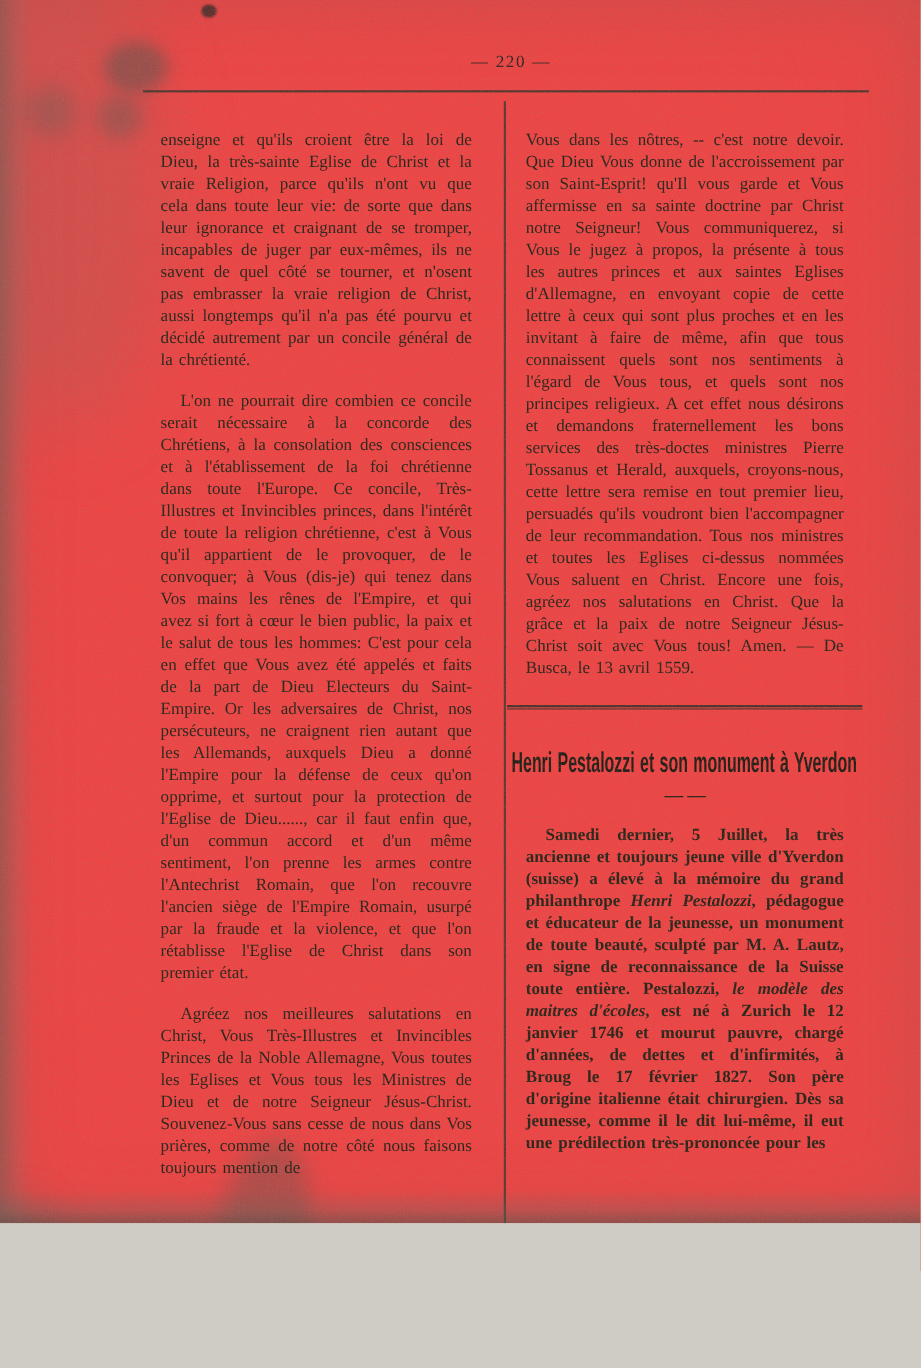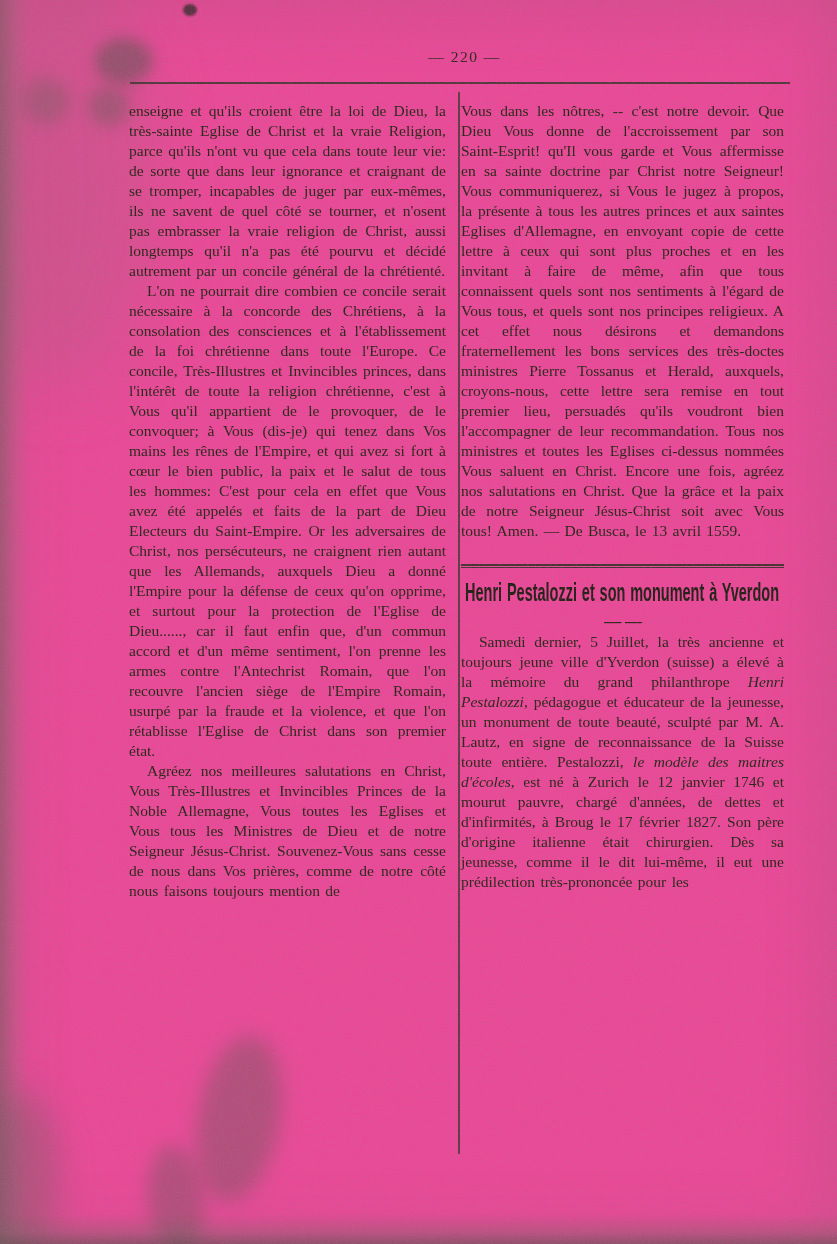--- a/index.html
+++ b/index.html
@@ -1,20 +1,20 @@
 <!DOCTYPE html>
 <html><head>
 <meta charset="utf-8">
 <style>
   html, body { margin: 0; padding: 0; background: #cfccc5; }
   .page {
     position: relative;
     width: 837px;
-    height: 1244px;
-    background: #ec4899;
+    height: 1112px;
+    background: #ef4444;
     overflow: hidden;
     font-family: "Liberation Serif", "DejaVu Serif", serif;
     color: #2b2419;
     box-shadow: inset 0 0 70px rgba(95,90,80,0.22);
   }
 
   
   .edge-left {
     position: absolute; left: 0; top: 0; width: 30px; height: 1244px;
     background: linear-gradient(90deg, rgba(100,95,87,0.45), rgba(120,115,106,0.18) 55%, rgba(0,0,0,0));
@@ -47,40 +47,40 @@
     position: absolute; top: 92px; left: 458px; width: 2px; height: 1062px;
     background: #3c372f; opacity: 0.8;
   }
   .col {
     position: absolute; top: 101px;
     font-size: 15.5px; line-height: 20px;
     text-align: justify; word-spacing: 1.5px;
   }
   .col-left  { left: 129px; width: 317px; }
   .col-right { left: 461px; width: 323px; }
-  p.para { margin: 0; }
+  p.para { margin: 17px; }
   p.indent { text-indent: 18px; }
   .it { font-style: italic; }
 
   .section-rule {
     margin-top: 23px; height: 4px; width: 100%;
     border-top: 2px solid #353028; border-bottom: 1px solid #353028;
     box-sizing: border-box; opacity: 0.9;
   }
-  .article-heading { margin-top: 8px; text-align: right; text-decoration: underline; }
+  .article-heading { margin-top: 32px; text-align: right; text-decoration: underline; }
   .article-heading svg { display: block; margin: 0 auto; }
   .article-heading text {
     font-family: "Liberation Sans", "DejaVu Sans", sans-serif;
     font-weight: bold; font-size: 26px; fill: #231e16;
   }
   .orn {
     margin-top: 4px; text-align: center;
     font-weight: bold; font-size: 17px; letter-spacing: -1px; color: #2b2419;
   }
-  .article-body { margin-top: 12px; }
+  .article-body { margin-top: 12px; font-weight: bold; }
 </style>
 </head>
 <body>
 
 <div class="page">
 
   <div class="stain wash"></div>
   <div class="edge-left"></div>
   <div class="stain dot"></div>
   <div class="stain b1"></div>

